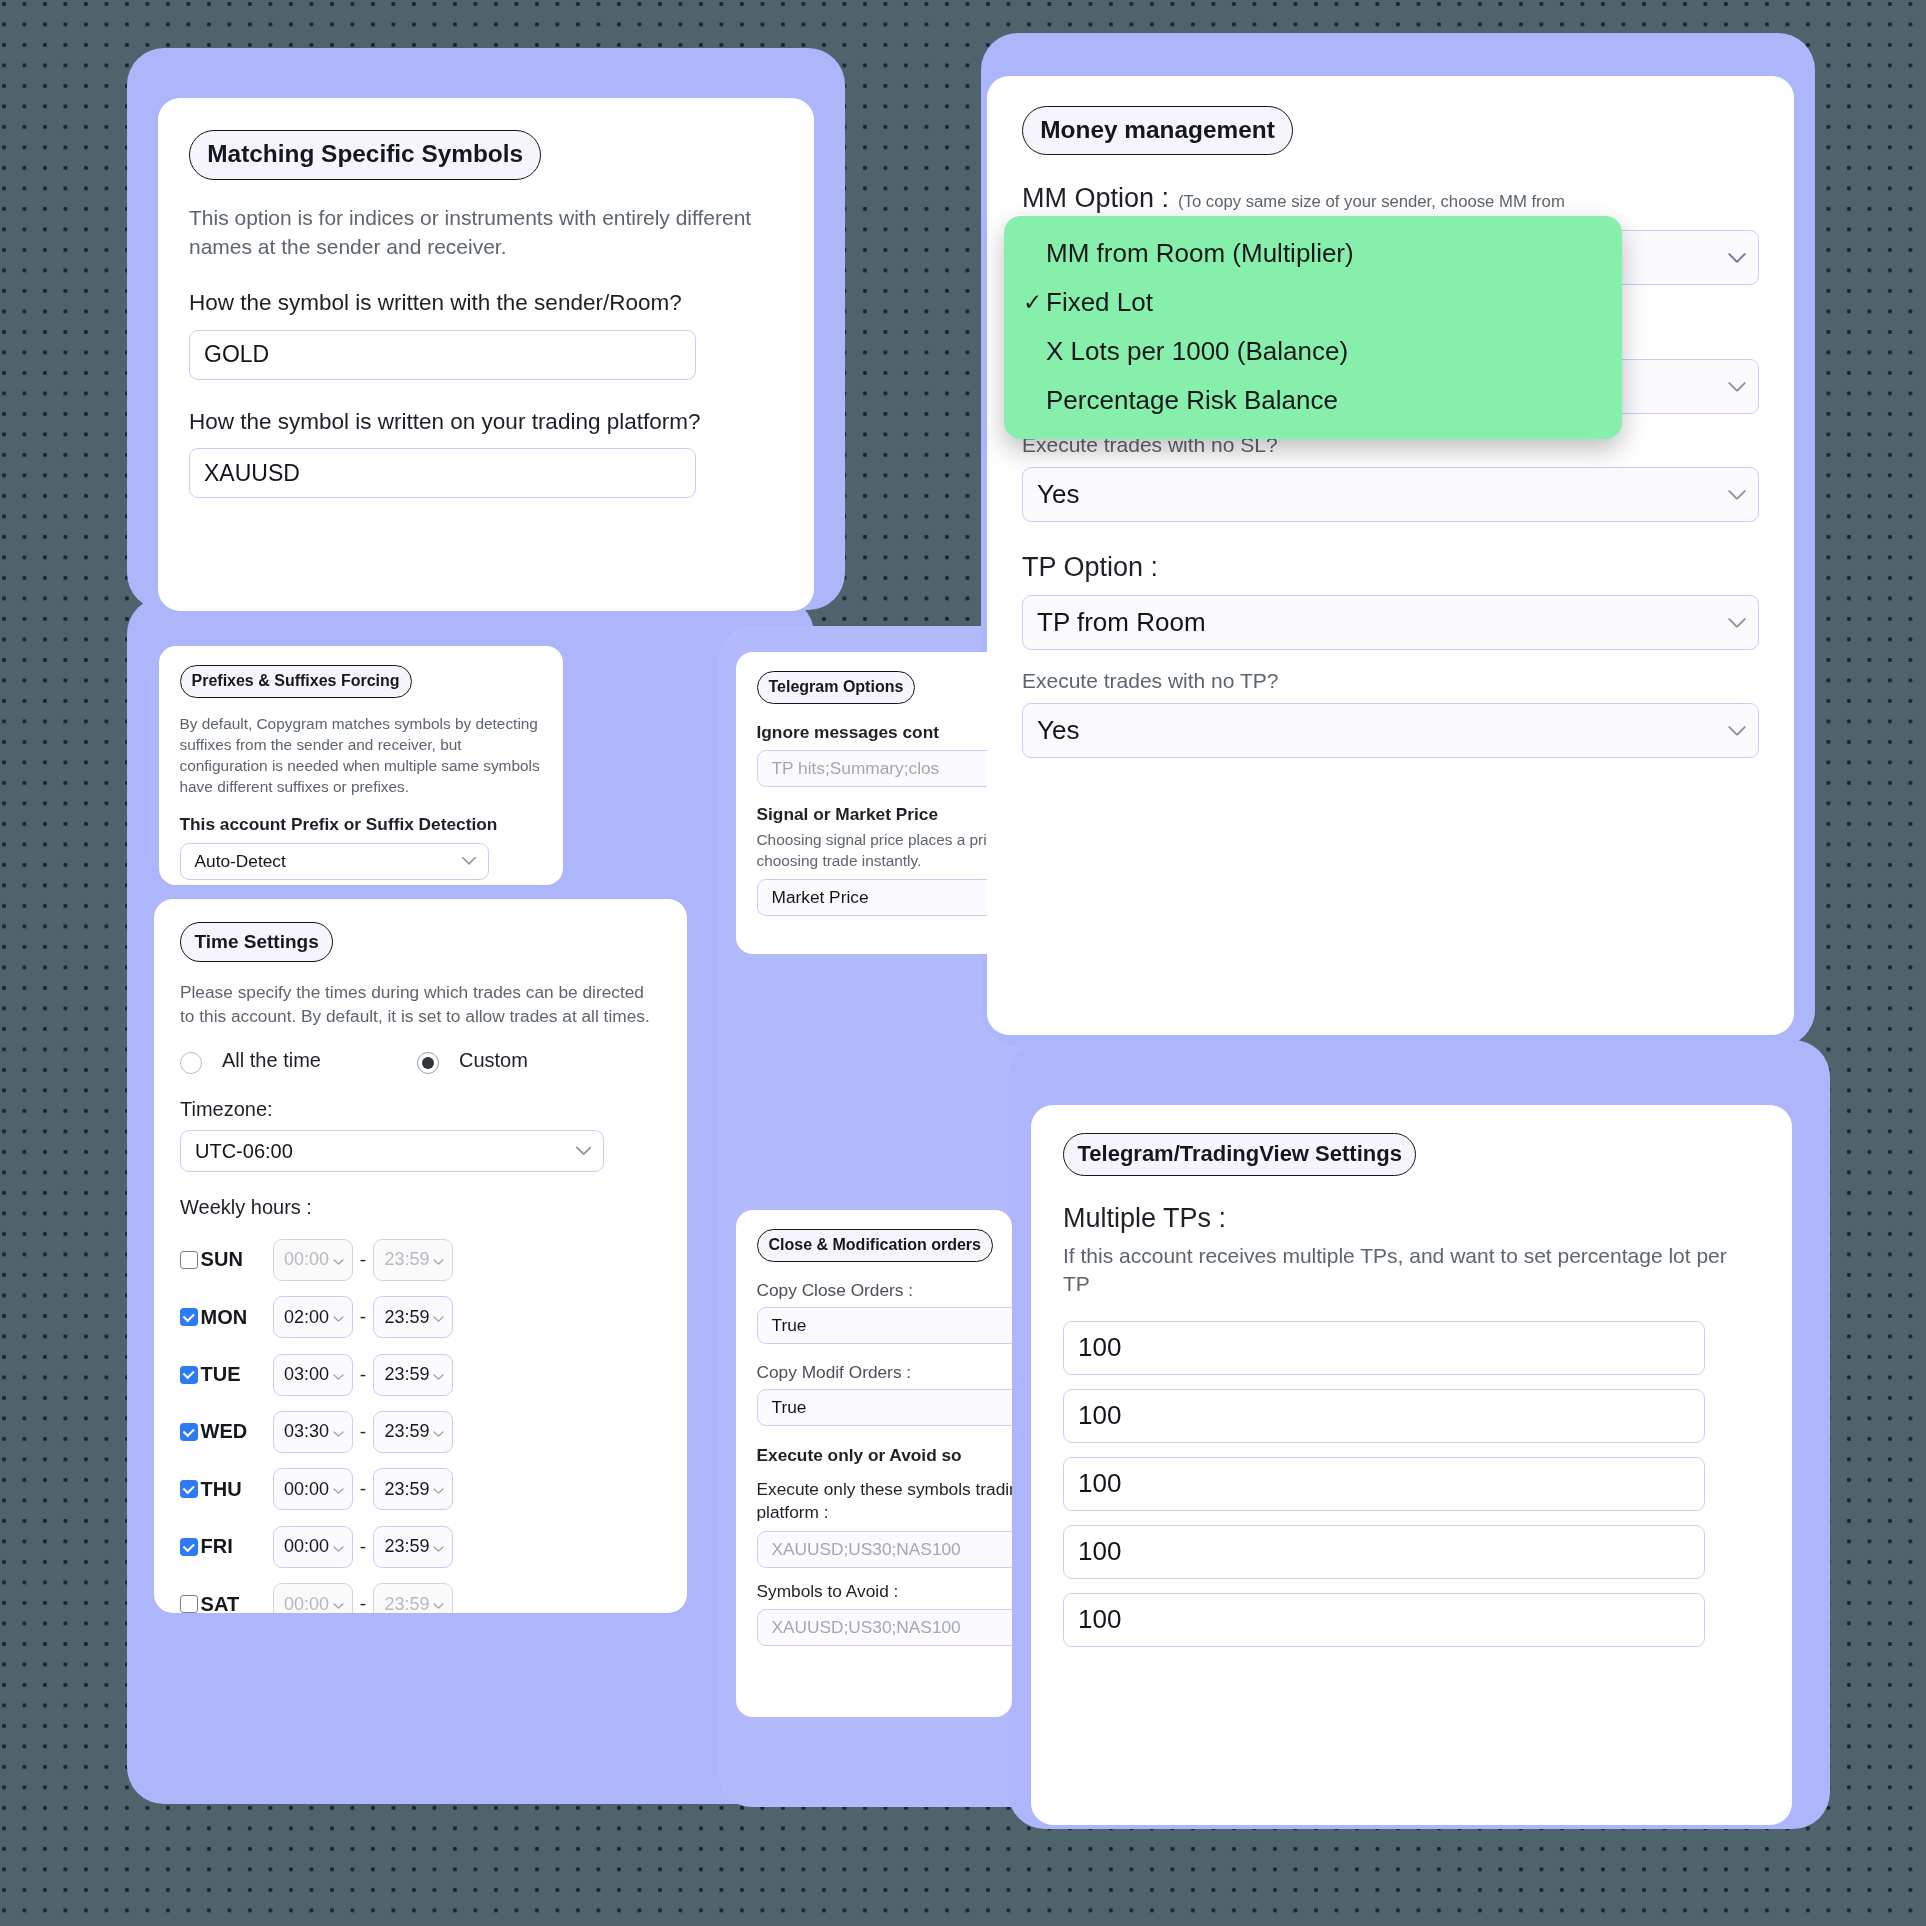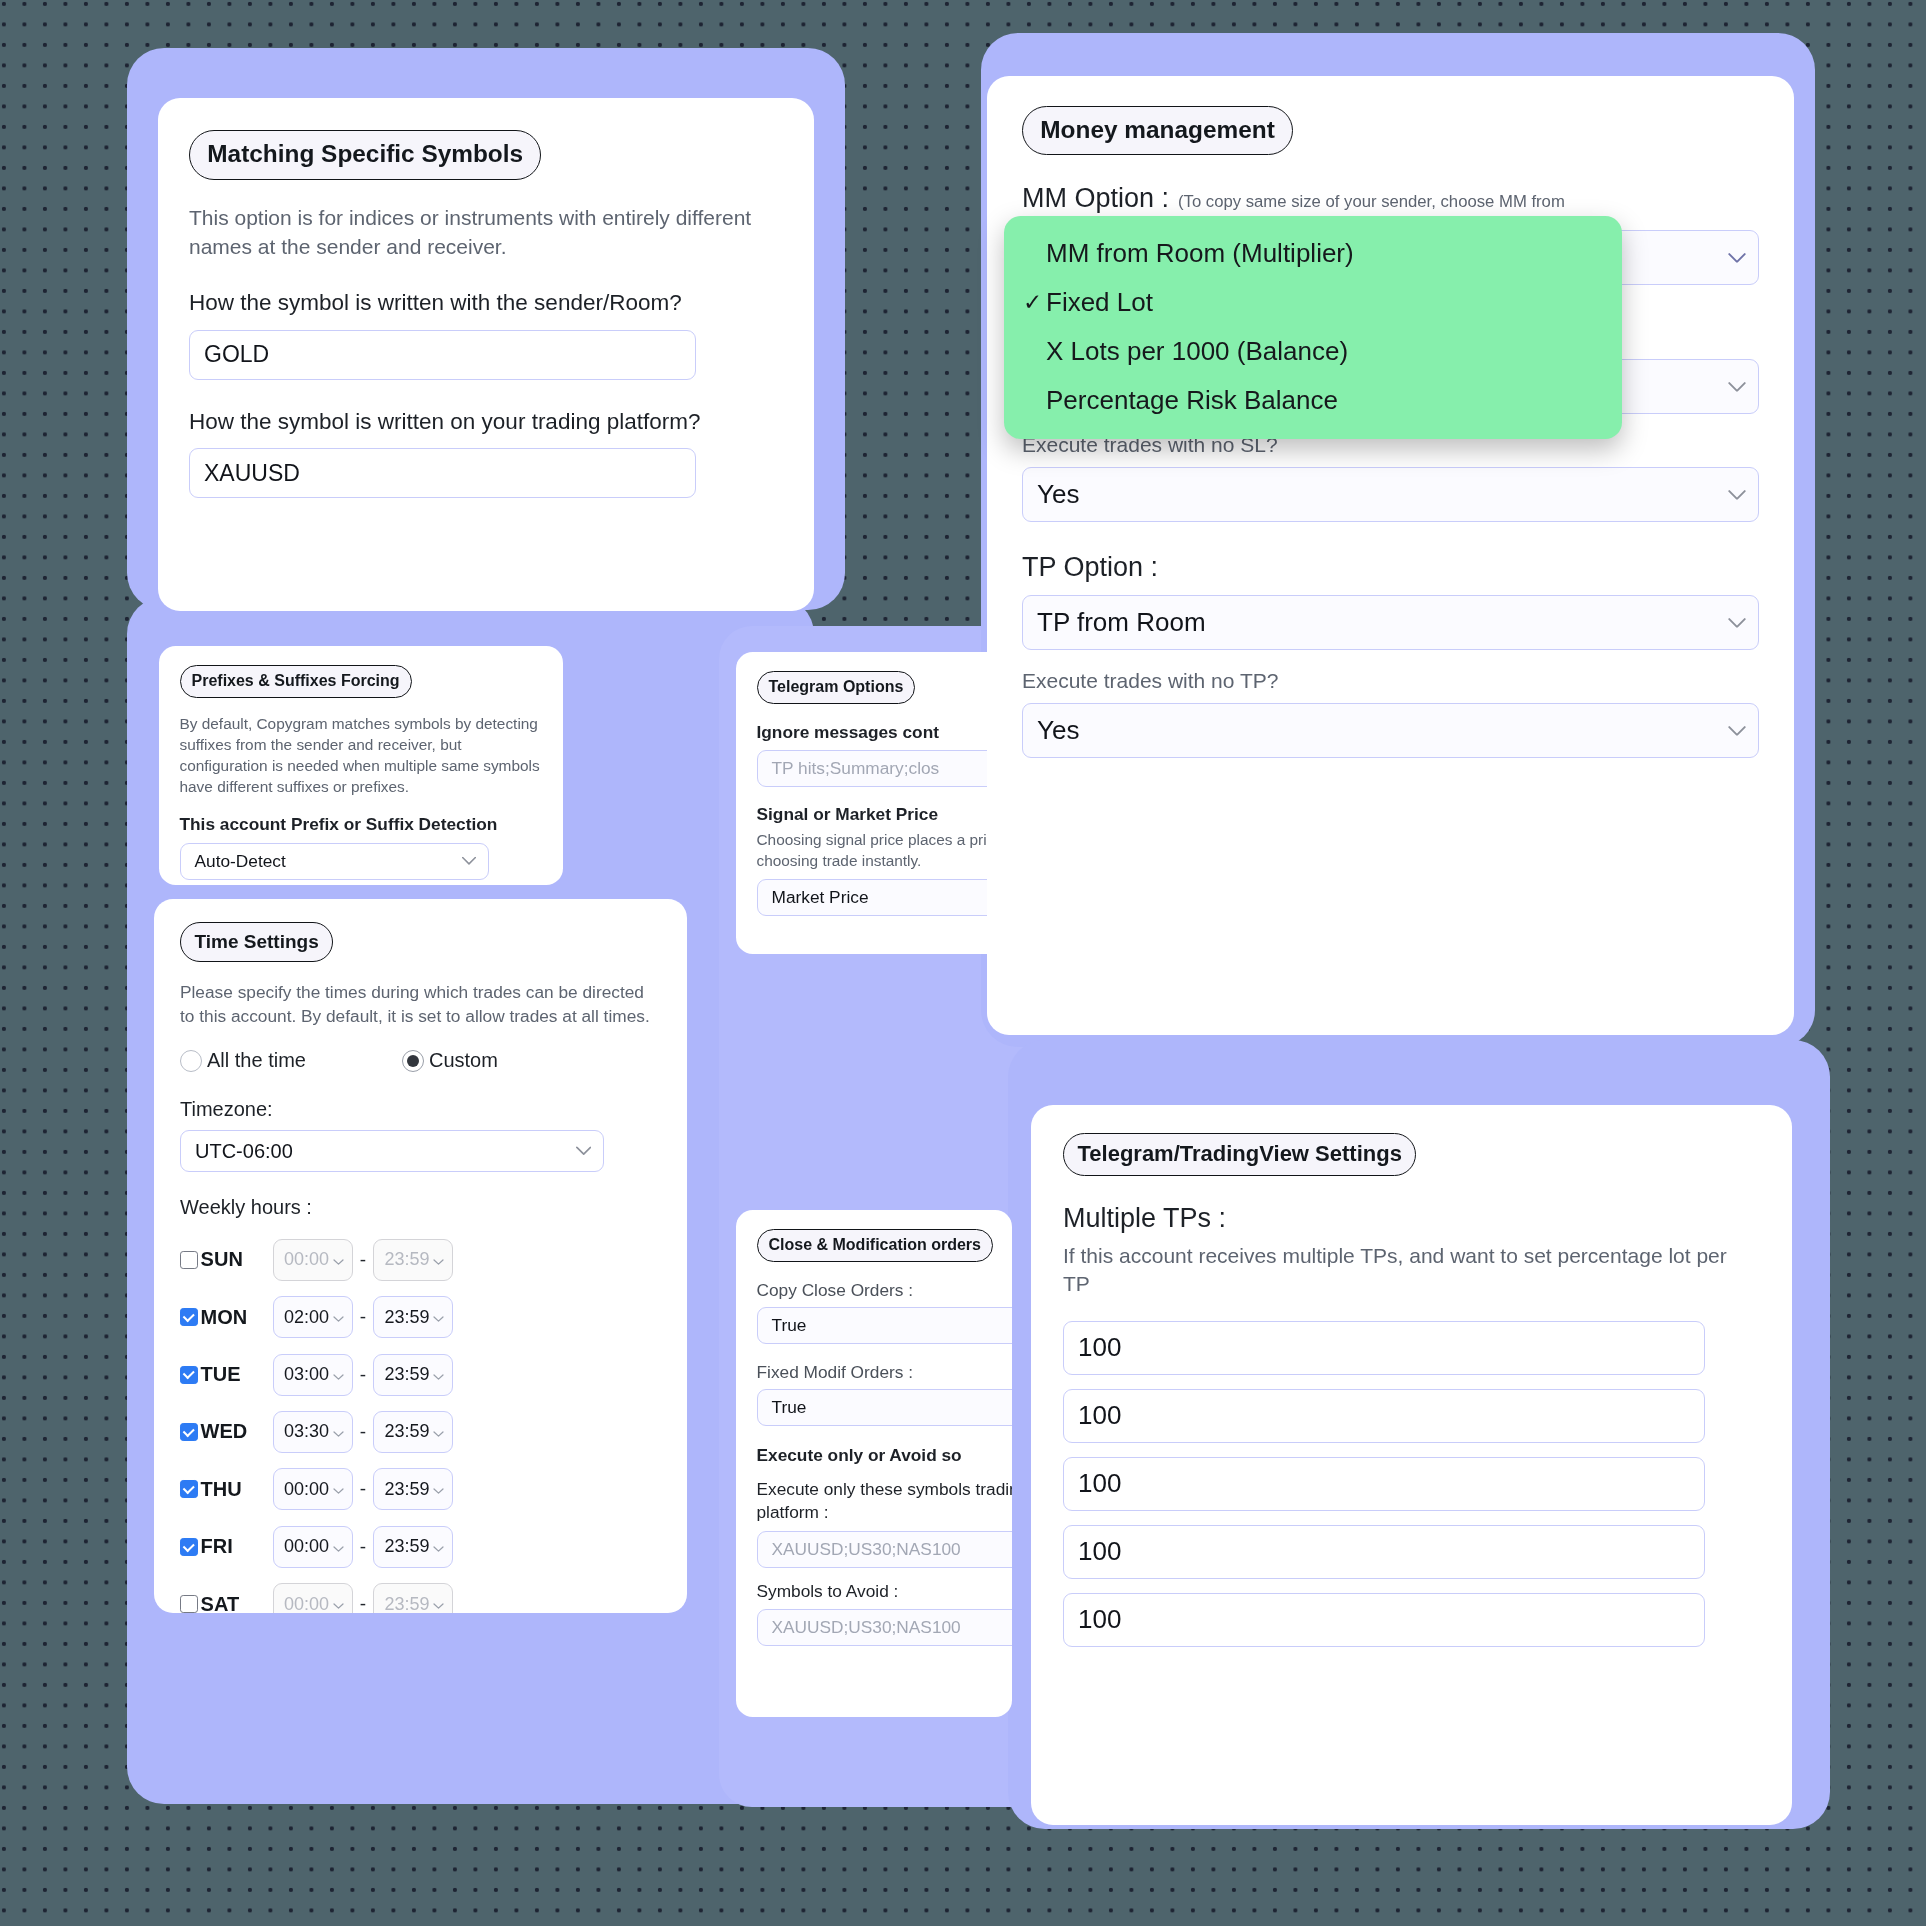--- a/index.html
+++ b/index.html
@@ -77,21 +77,21 @@
   .field.sm { height: 37px; font-size: 17.3px; }
 
   .selwrap { position: relative; width: 100%; }
   .selwrap .chev {
     position: absolute; right: 13px; top: 50%; transform: translateY(-50%);
     pointer-events: none;
   }
   .chev svg { display: block; }
 
   
-  .radio-row { display: flex; align-items: center; gap: 5px; }
+  .radio-row { display: flex; align-items: flex-end; gap: 20px; }
   .radio {
     width: 22px; height: 22px; border-radius: 50%;
     border: 1.3px solid #b8bdc7; background: #fff;
     display: flex; align-items: center; justify-content: center;
     flex: 0 0 auto;
   }
   .radio.on { border-color: #9a9fa9; }
   .radio.on::after { content: ""; width: 12.2px; height: 12.2px; border-radius: 50%; background: #32363d; }
 
   .cbox {
@@ -334,21 +334,21 @@
     <div class="desc sm" style="margin-top:3.9px; width:385px;">Choosing signal price places a price specified, while choosing trade instantly.</div>
     <div class="field sm" style="margin-top:7.7px; width:411px;">Market Price</div>
   </div>
 </div>
 
 <div class="card clip" style="left:736px; top:1210px; width:276px; height:507px; border-radius:16.7px;">
   <div style="padding:19px 20.5px; width:449px;">
     <div class="pill sm">Close &amp; Modification orders</div>
     <div class="qlabel sm glabel" style="margin-top:16.7px;">Copy Close Orders :</div>
     <div class="field sm" style="margin-top:5.1px; width:411px;">True</div>
-    <div class="qlabel sm glabel" style="margin-top:16.7px;">Fixed Modif Orders :</div>
+    <div class="qlabel sm glabel" style="margin-top:16.7px;">Copy Modif Orders :</div>
     <div class="field sm" style="margin-top:5.1px; width:411px;">True</div>
     <div class="qlabel sm bold" style="margin-top:18px; white-space:nowrap;">Execute only or Avoid so</div>
     <div class="qlabel sm" style="margin-top:11.6px; width:302px;">Execute only these symbols trading platform :</div>
     <div class="field sm ph" style="margin-top:6.4px; width:411px;">
       <span>XAUUSD;US30;NAS100</span>
     </div>
     <div class="qlabel sm" style="margin-top:12px;">Symbols to Avoid :</div>
     <div class="field sm ph" style="margin-top:6.4px; width:411px;">
       <span>XAUUSD;US30;NAS100</span>
     </div>

